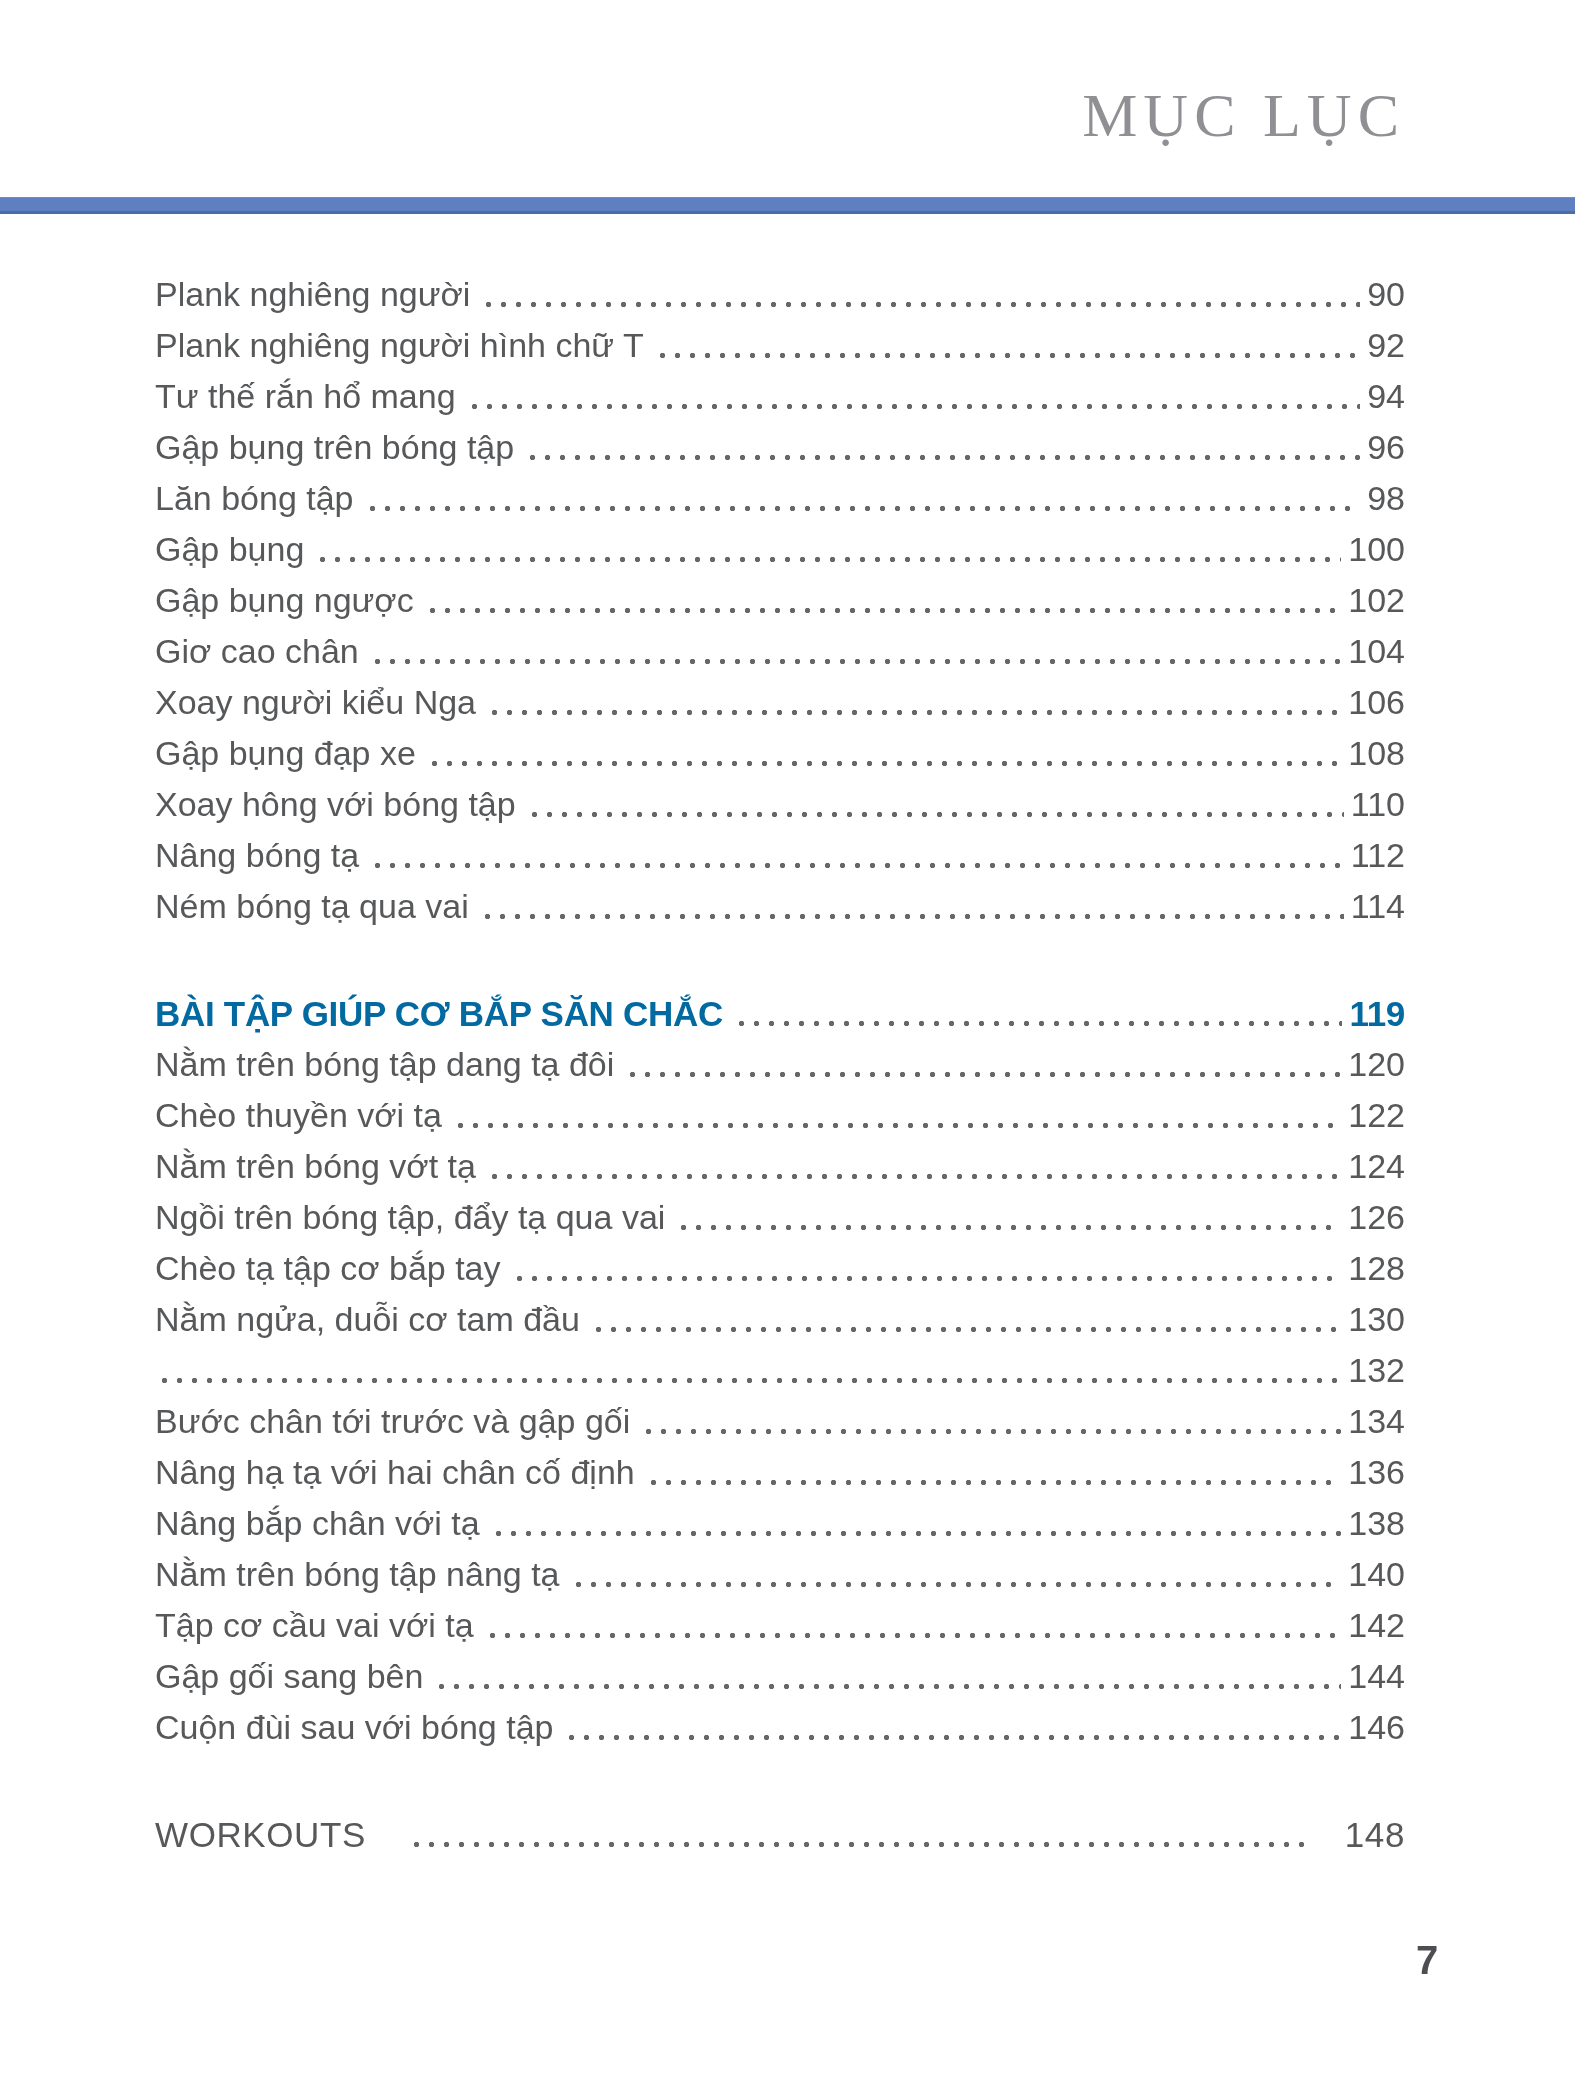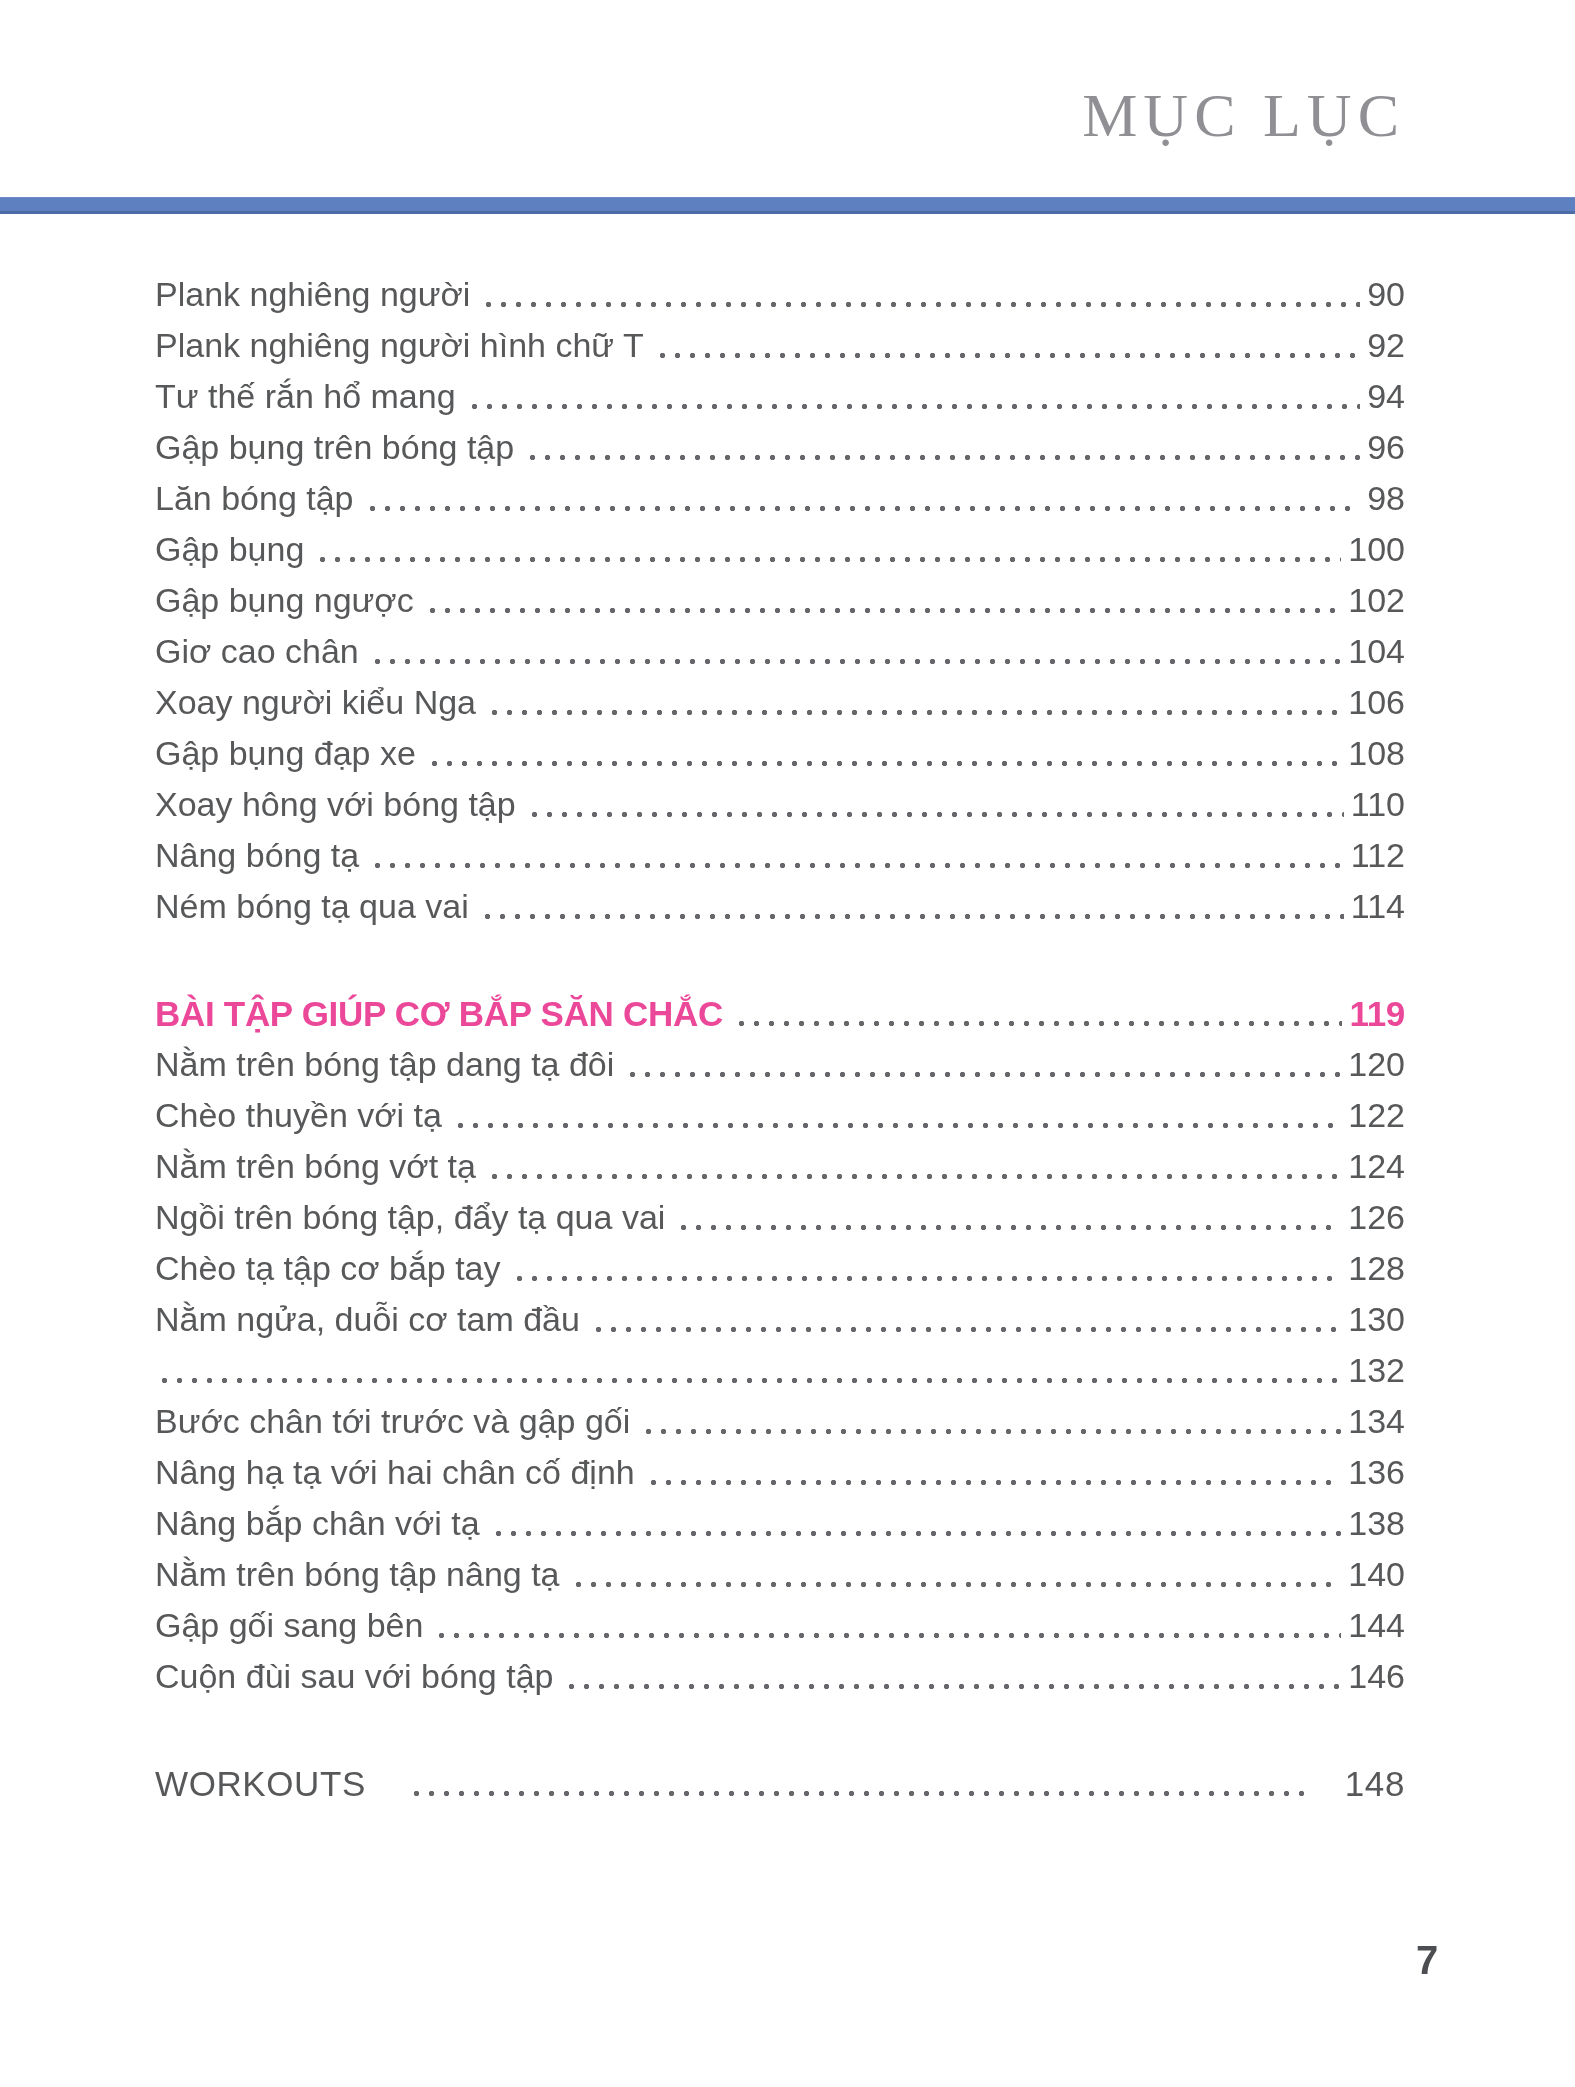--- a/index.html
+++ b/index.html
@@ -56,21 +56,21 @@
     background-repeat:repeat-x;
     background-position:2px 32px;
   }
   .row .pagenum{
     white-space:nowrap;
     padding-left:7px;
     text-align:left;
   }
   .row.heading{
     font-weight:700;
-    color:#ec4899;
+    color:#0369a1;
     font-size:35px;
     letter-spacing:-0.3px;
   }
   .row.heading.plain{
     font-weight:400;
     color:#57585a;
     letter-spacing:0.6px;
     gap:32px;
   }
   .folio{
@@ -209,20 +209,25 @@
           <span class="label">Nâng bắp chân với tạ</span>
           <span class="leader"></span>
           <span class="pagenum">138</span>
         </div>
         <div class="row">
           <span class="label">Nằm trên bóng tập nâng tạ</span>
           <span class="leader"></span>
           <span class="pagenum">140</span>
         </div>
         <div class="row">
+          <span class="label">Tập cơ cầu vai với tạ</span>
+          <span class="leader"></span>
+          <span class="pagenum">142</span>
+        </div>
+        <div class="row">
           <span class="label">Gập gối sang bên</span>
           <span class="leader"></span>
           <span class="pagenum">144</span>
         </div>
         <div class="row">
           <span class="label">Cuộn đùi sau với bóng tập</span>
           <span class="leader"></span>
           <span class="pagenum">146</span>
         </div>
       </div>

